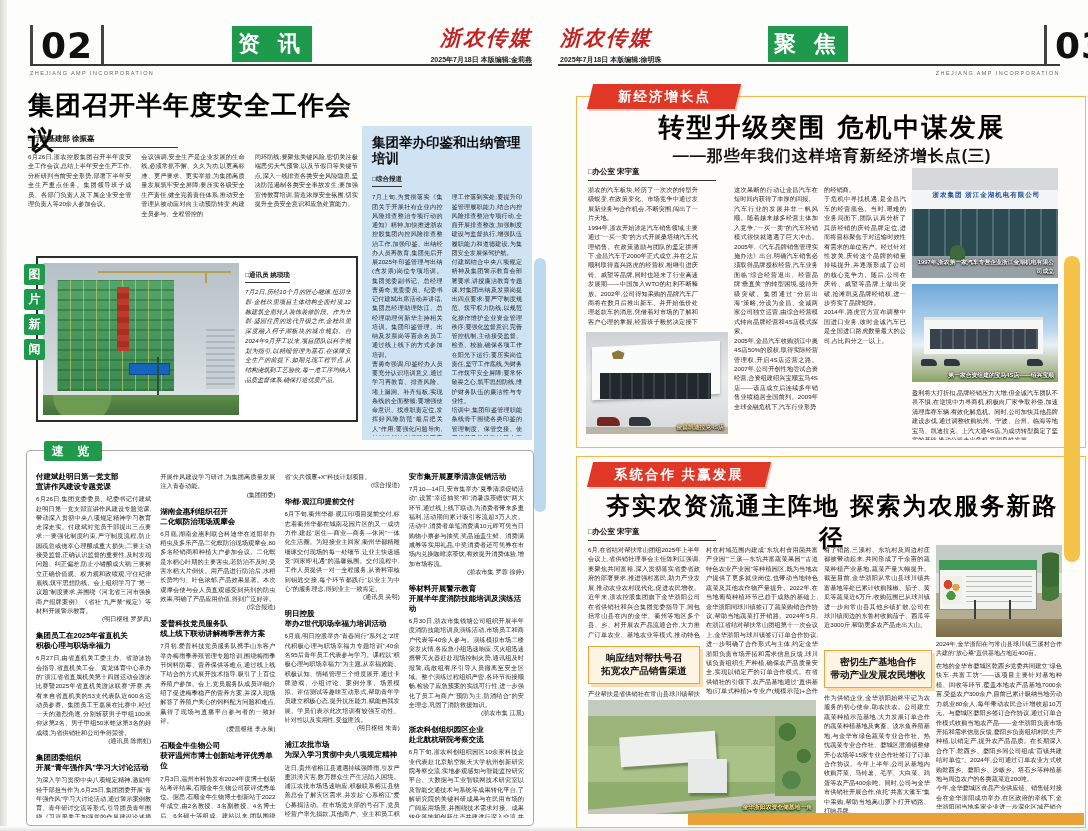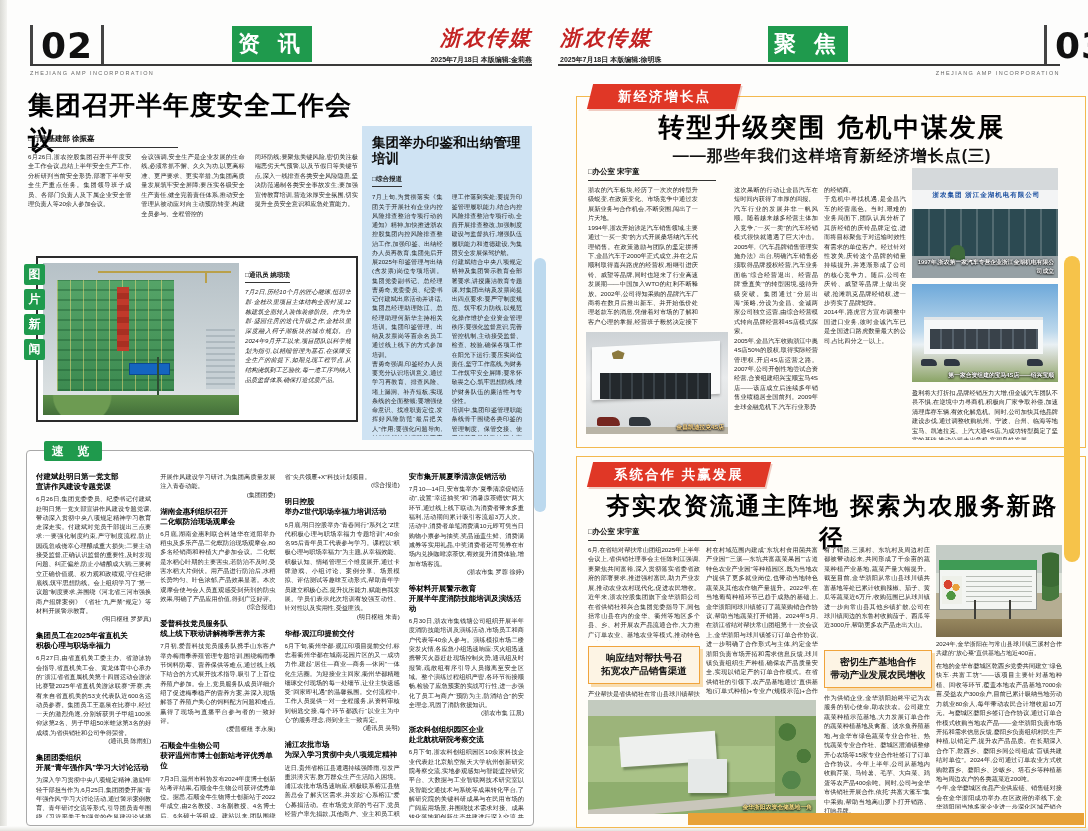--- a/index.html
+++ b/index.html
@@ -249,29 +249,29 @@
         <div class="qa-b">7月3日,温州市科协发布2024年度博士创新站考评结果,石顺金牛生物公司获评优秀单位。据悉,石顺金牛生物博士创新站于2022年成立,由2名教授、3名副教授、4名博士后、6名硕士等组成。建站以来,团队围绕羊栖菜全产业链开展绿色化研究与开发,聚焦羊栖菜化学成分的系统研究,先后完成了对羊栖菜多糖含量测定方法的标准化建设,开发了一种从羊栖菜中同时制备多糖的方法,并于去年入选海藻类岩藻多糖研究示范项目。</div>
 
       </div>
     </div>
     <div class="qcol">
       <div class="qa">
         <div class="qa-b">省“尖兵领雁+X”科技计划项目。</div>
         <span class="attr">(综合报道)</span>
       </div>
       <div class="qa">
+        <div class="qa-t">华都·观江印提前交付</div>
+        <div class="qa-b">6月下旬,衢州华都·观江印项目提前交付,标志着衢州华都在城南花园片区的又一成功力作,建起“居住—商业—商务—休闲”一体化生活圈。为迎接业主回家,衢州华都精雕细琢交付现场的每一处细节,让业主快速感受“回家即礼遇”的温馨氛围。交付流程中,工作人员提供一对一全程服务,从资料审核到钥匙交接,每个环节都践行“以业主为中心”的服务理念,得到业主一致肯定。</div>
+        <span class="attr">(通讯员 吴明)</span>
+      </div>
+      <div class="qa">
         <div class="qa-t">明日控股
 举办Z世代职场幸福力培训活动</div>
         <div class="qa-b">6月底,明日控股举办“青春同行”系列之“Z世代积极心理与职场幸福力专题培训”,40余名95后青年员工代表参与学习。课程以“积极心理与职场幸福力”为主题,从幸福效能、积极认知、情绪管理三个维度展开,通过卡牌游戏、小组讨论、案例分享、场景模拟、评估测试等趣味互动形式,帮助青年学员建立积极心态,提升抗压能力,赋能自我发展。学员们表示此次培训有较强互动性、针对性以及实用性,受益匪浅。</div>
         <span class="attr">(明日枢纽 朱青)</span>
-      </div>
-      <div class="qa">
-        <div class="qa-t">华都·观江印提前交付</div>
-        <div class="qa-b">6月下旬,衢州华都·观江印项目提前交付,标志着衢州华都在城南花园片区的又一成功力作,建起“居住—商业—商务—休闲”一体化生活圈。为迎接业主回家,衢州华都精雕细琢交付现场的每一处细节,让业主快速感受“回家即礼遇”的温馨氛围。交付流程中,工作人员提供一对一全程服务,从资料审核到钥匙交接,每个环节都践行“以业主为中心”的服务理念,得到业主一致肯定。</div>
-        <span class="attr">(通讯员 吴明)</span>
       </div>
       <div class="qa">
         <div class="qa-t">浦江农批市场
 为深入学习贯彻中央八项规定精神</div>
         <div class="qa-b">近日,贵州省榕江县遭遇持续强降雨,引发严重洪涝灾害,数万群众生产生活陷入困境。浦江农批市场迅速响应,积极联系榕江县慈善总会了解灾区需求,并发起“心系榕江”爱心募捐活动。在市场党支部的号召下,党员经营户率先捐款,其他商户、业主和员工积极参与,募集善款近7万元汇往灾区,帮助灾区人民共渡难关。</div>
 
       </div>
     </div>
     <div class="qcol">
       <div class="qa">

